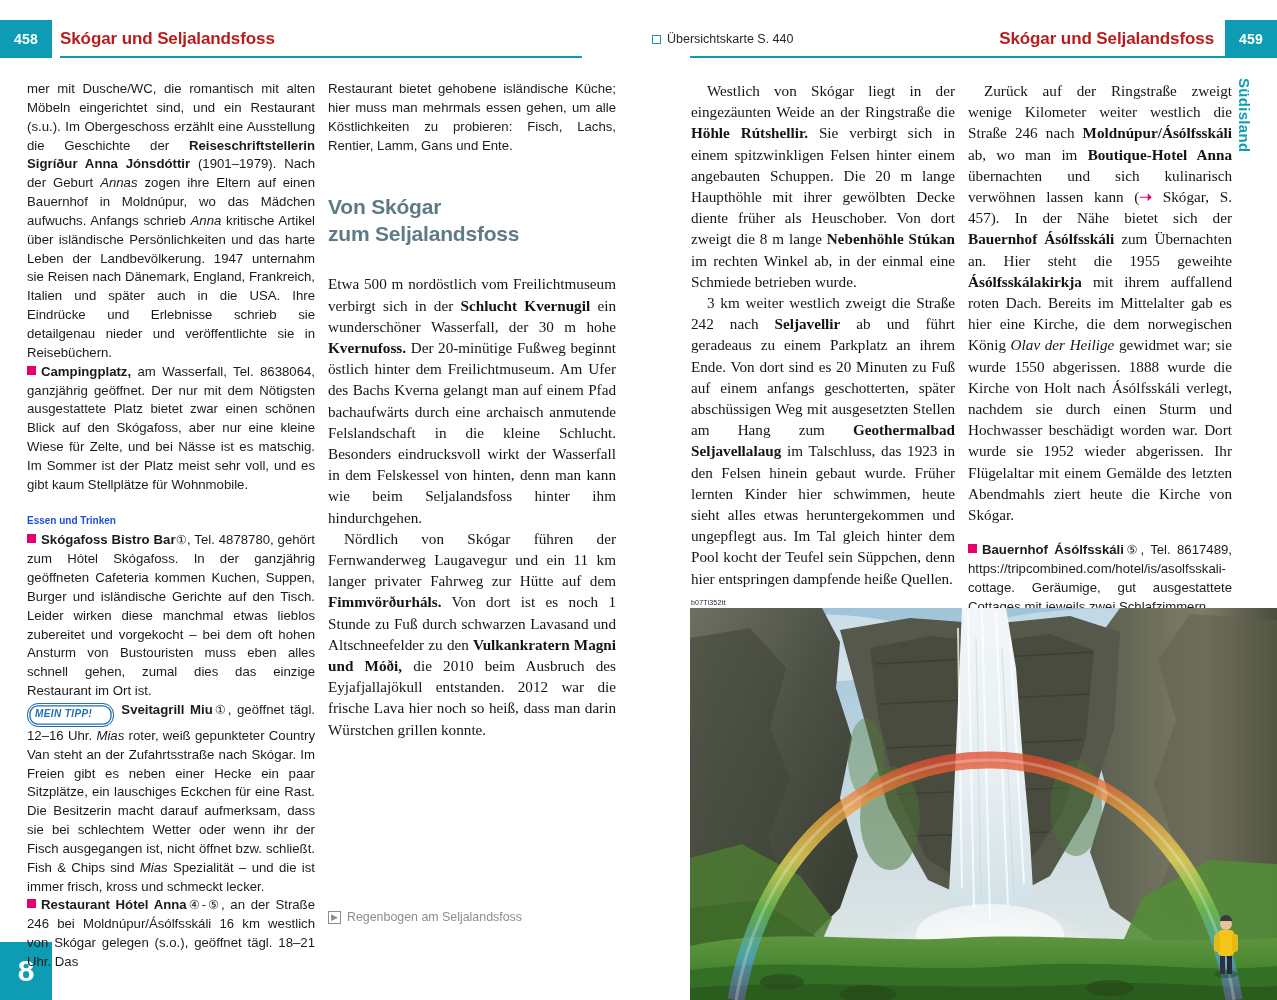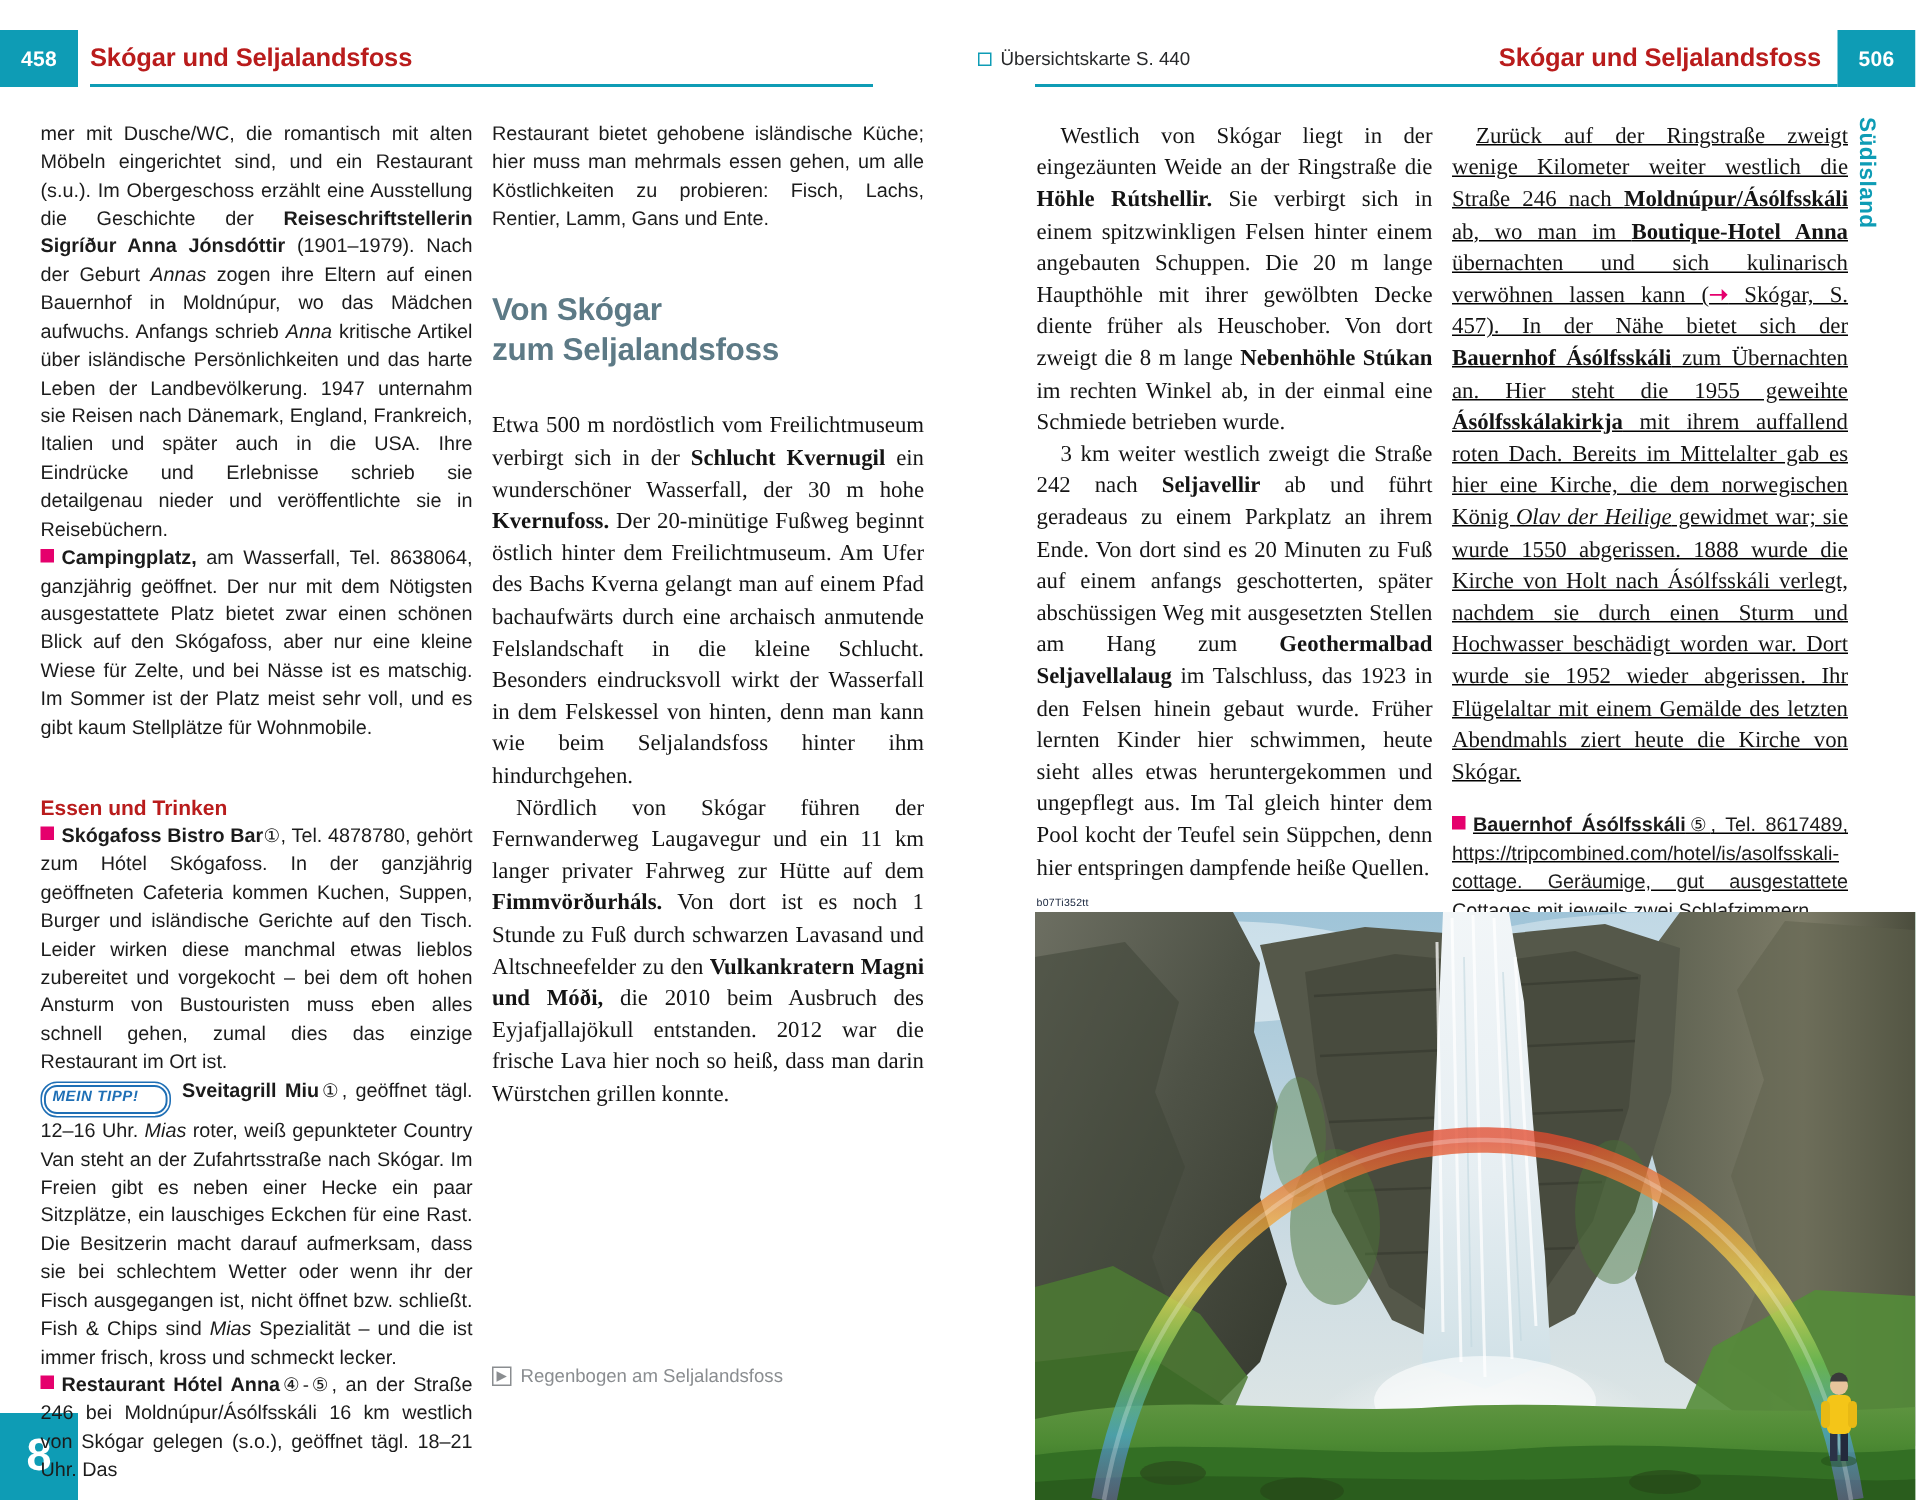--- a/index.html
+++ b/index.html
@@ -54,21 +54,21 @@
     background: #0e9cb5; color: #fff;
     font-size: 30px; font-weight: bold;
     display: flex; align-items: center; justify-content: center;
   }
 
   
   .col { position: absolute; top: 80px; }
   .col-l1 { left: 27px;  width: 288px; }
   .col-l2 { left: 328px; width: 288px; }
   .col-r1 { left: 691px; width: 264px; }
-  .col-r2 { left: 968px; width: 264px; text-decoration: underline; }
+  .col-r2 { left: 968px; width: 264px; }
 
   
   .sans-body {
     font-family: "Liberation Sans", sans-serif;
     font-size: 13.2px; line-height: 18.85px;
     color: #1b1b1b; text-align: justify;
     -webkit-hyphens: manual; hyphens: manual;
   }
   .sans-body p { margin: 0; }
   
@@ -77,22 +77,22 @@
     font-size: 15.2px; line-height: 21.2px;
     color: #141414; text-align: justify;
   }
   .serif-body p { margin: 0; text-indent: 16px; }
   .serif-body p.noind { text-indent: 0; }
 
   b, strong { font-weight: bold; }
   i, em { font-style: italic; }
 
   .sub-head {
-    font-size: 14px; font-weight: bold; color: #b91c1c;
-    margin-top: 34px; margin-bottom: 1px;
+    font-size: 10px; font-weight: bold; color: #1d4ed8;
+    margin-top: 17px; margin-bottom: 1px;
     font-family: "Liberation Sans", sans-serif;
   }
 
   .sec-head {
     font-family: "Liberation Sans", sans-serif;
     font-size: 21px; font-weight: bold; color: #5d7a86;
     line-height: 27px; letter-spacing: -.2px;
     margin-top: 38px; margin-bottom: 26px;
   }
 
@@ -147,21 +147,21 @@
 </style>
 </head>
 <body>
 
 <div id="page">
 
   <div class="folio-box folio-left">458</div>
   <div class="rh-rule" style="left:60px; top:56px; width:522px;"></div>
   <div class="rh-title" style="left:60px; top:29px;">Skógar und Seljalandsfoss</div>
 
-  <div class="folio-box folio-right">506</div>
+  <div class="folio-box folio-right">459</div>
   <div class="rh-rule" style="left:690px; top:56px; width:535px;"></div>
   <div class="rh-ref" style="left:652px; top:32px;">
     <span class="map-sq"></span>
     <span>Übersichtskarte S. 440</span>
   </div>
   <div class="rh-title" style="right:63px; top:29px;">Skógar und Seljalandsfoss</div>
 
   <div class="thumb-tab">Südisland</div>
 
   <div class="chapter-block">8</div>

